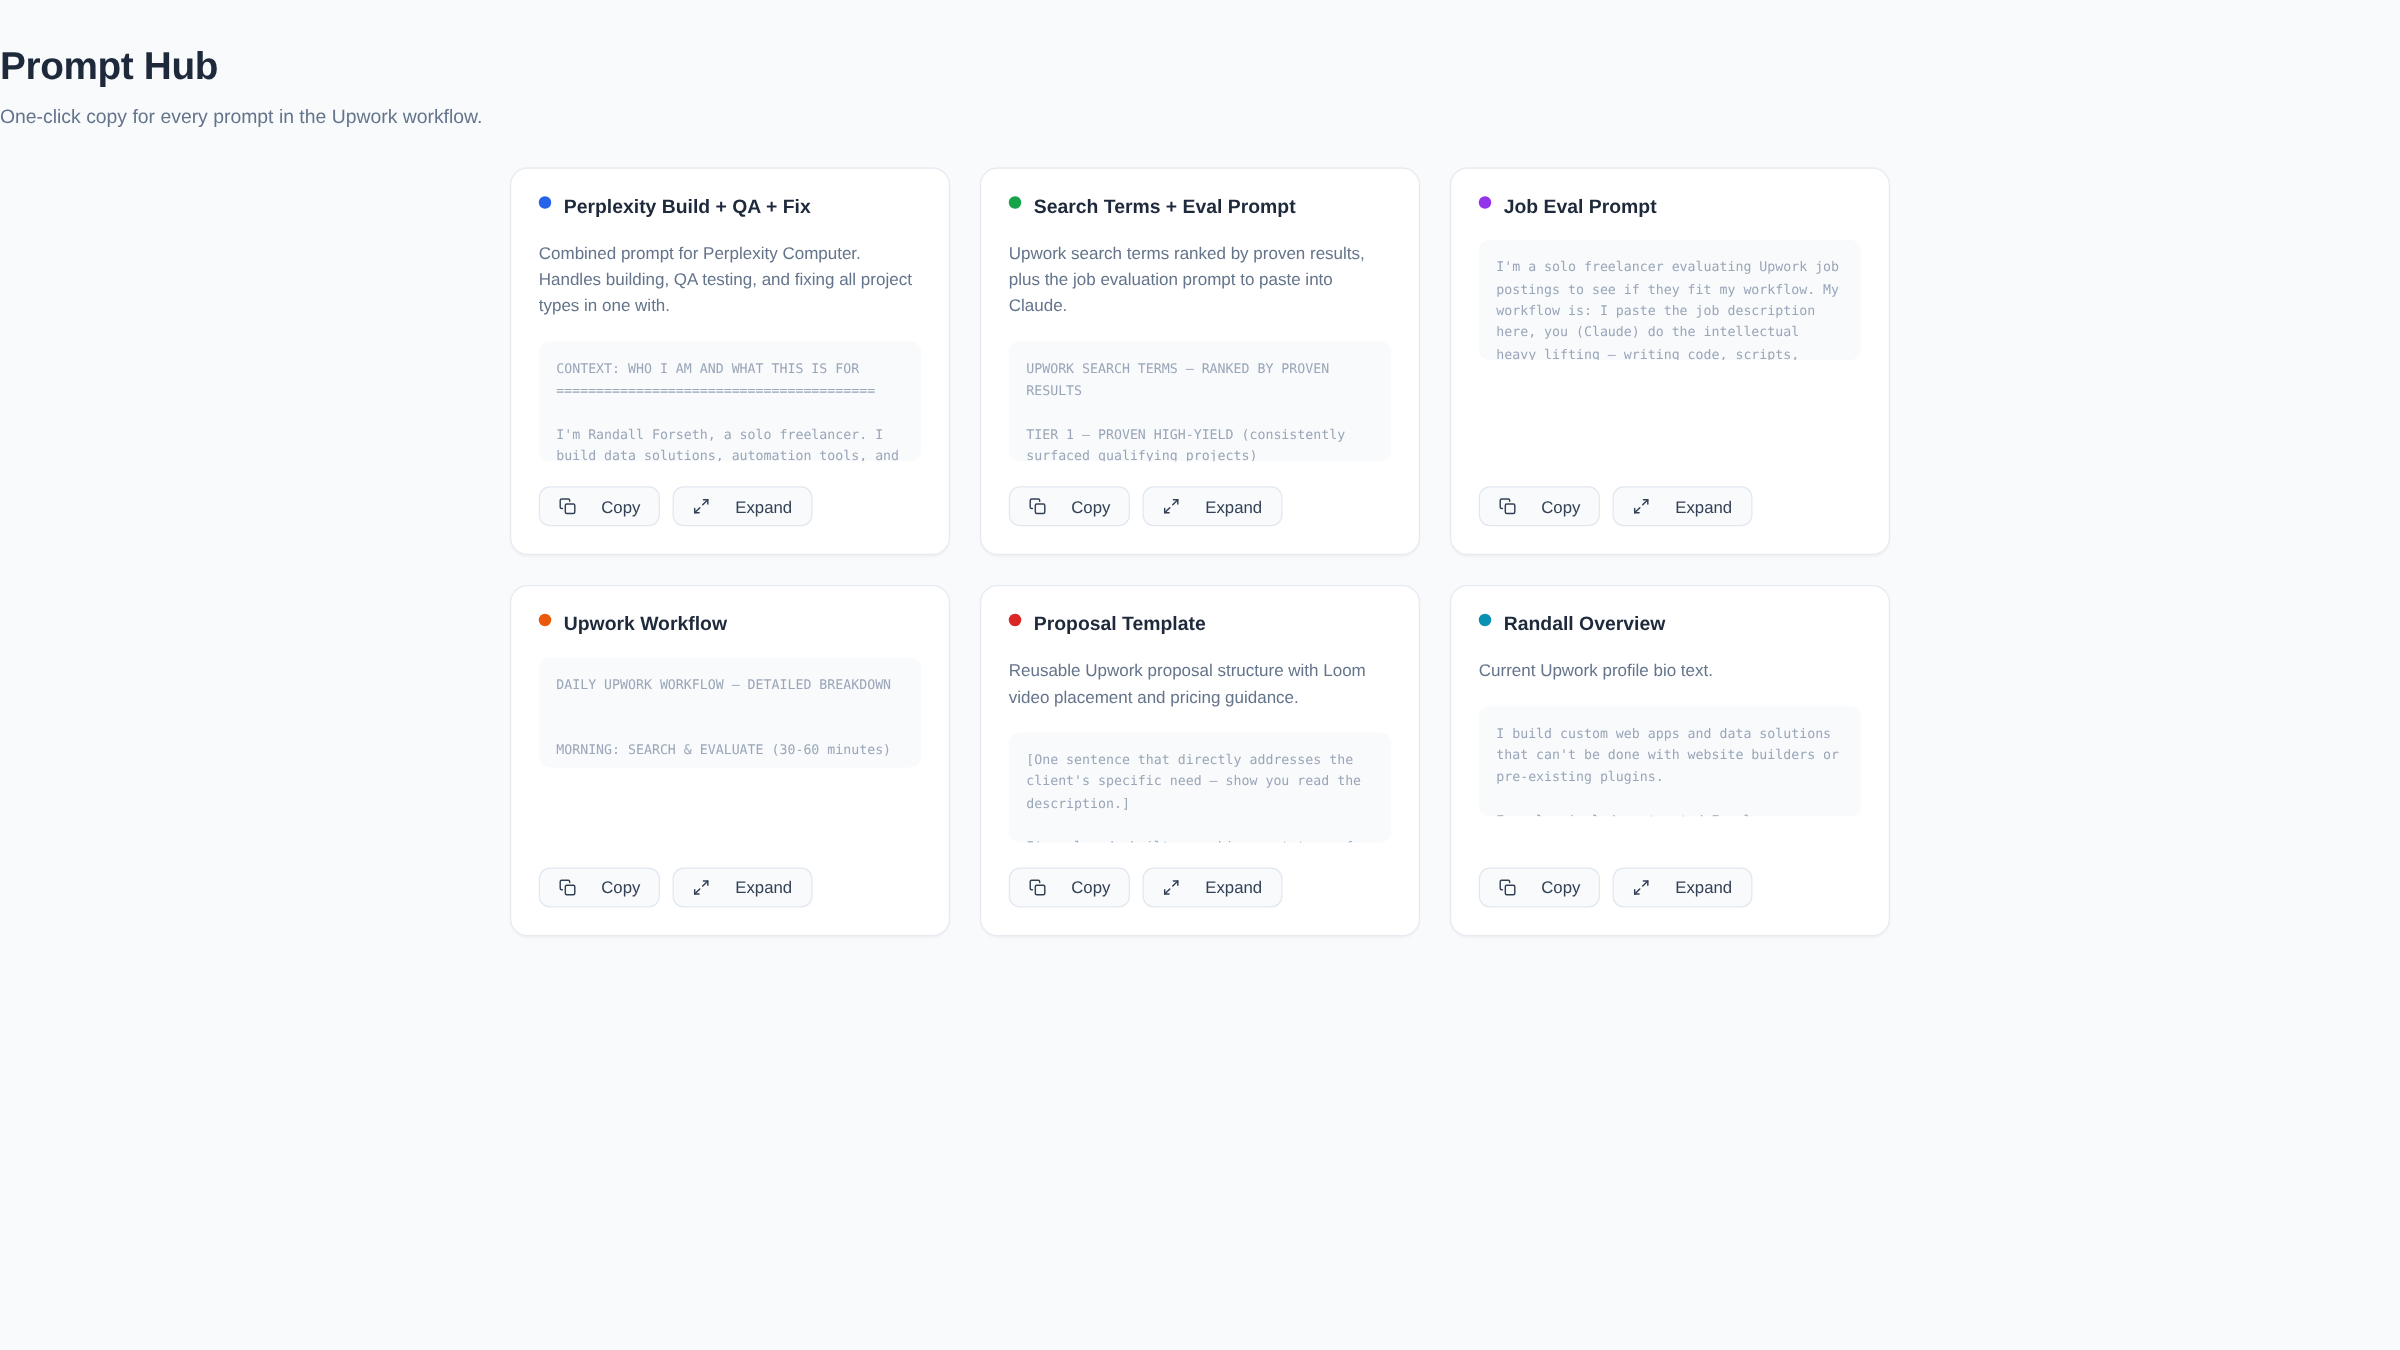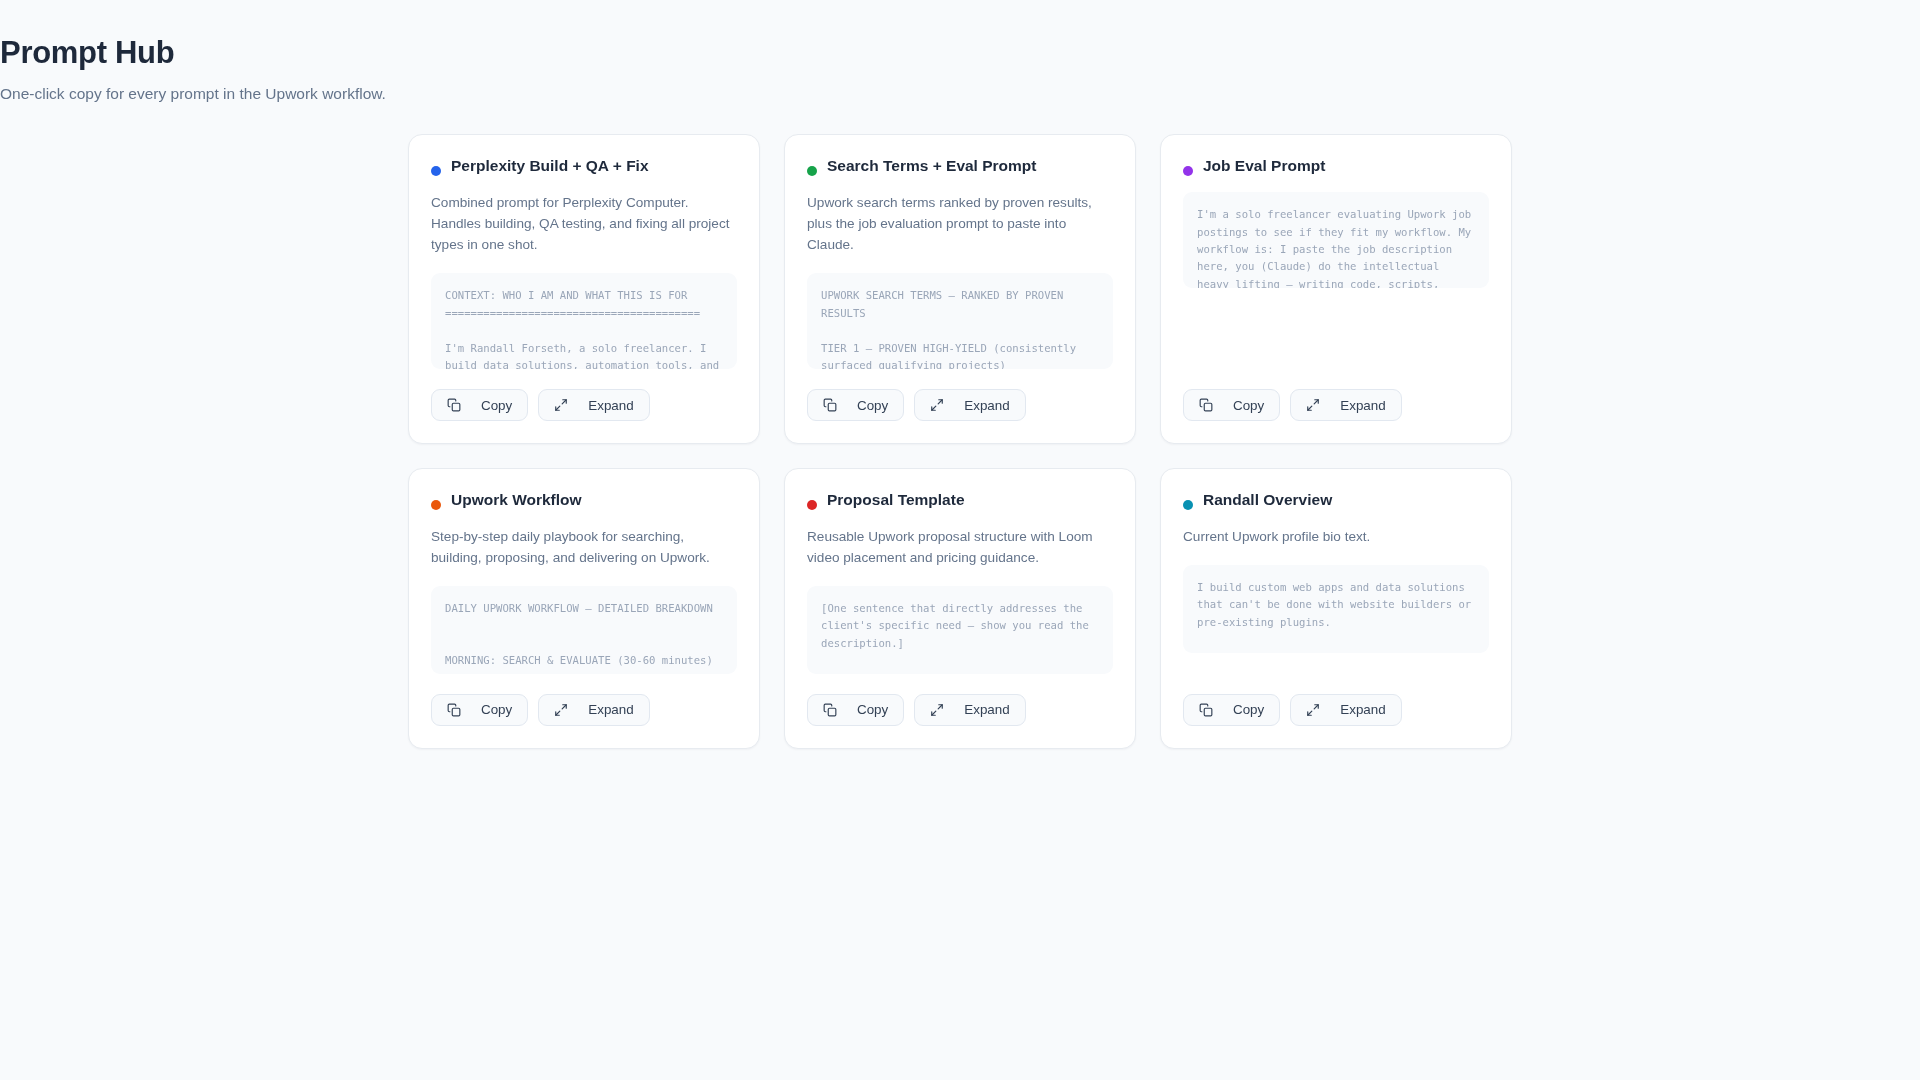--- a/index.html
+++ b/index.html
@@ -59,21 +59,21 @@
     border: 1px solid #e7ebf0;
     border-radius: 14px;
     padding: 22px 22px 22px 22px;
     display: flex;
     flex-direction: column;
     box-shadow: 0 1px 2px rgba(15, 23, 42, 0.04);
   }
 
   .card-head {
     display: flex;
-    align-items: flex-end;
+    align-items: flex-start;
     gap: 10px;
     margin-bottom: 16px;
   }
 
   .card-dot {
     width: 10px;
     height: 10px;
     border-radius: 50%;
     flex: 0 0 auto;
   }
@@ -152,21 +152,21 @@
     <h1 class="page-title">Prompt Hub</h1>
     <p class="page-subtitle">One-click copy for every prompt in the Upwork workflow.</p>
   </div>
 
   <div class="cards-grid">
   <div class="card">
     <div class="card-head">
       <span class="card-dot" style="background: rgb(37, 99, 235);"></span>
       <span class="card-title">Perplexity Build + QA + Fix</span>
     </div>
-    <div class="card-desc">Combined prompt for Perplexity Computer. Handles building, QA testing, and fixing all project types in one shot.</div>
+    <div class="card-desc">Combined prompt for Perplexity Computer. Handles building, QA testing, and fixing all project types in one with.</div>
     <div class="card-preview">
       <pre>CONTEXT: WHO I AM AND WHAT THIS IS FOR
 ========================================
 
 I'm Randall Forseth, a solo freelancer. I build data solutions, automation tools, and custom interactive web applications. You</pre>
     </div>
     <div class="card-actions">
       <button class="btn">
         <span>
           <svg width="14" height="14" viewBox="0 0 24 24" fill="none" stroke="#334155" stroke-width="2" stroke-linecap="round" stroke-linejoin="round">
@@ -255,21 +255,20 @@
         <span class="btn-label">Expand</span>
       </button>
     </div>
   </div>
 
   <div class="card row2">
     <div class="card-head">
       <span class="card-dot" style="background: rgb(234, 88, 12);"></span>
       <span class="card-title">Upwork Workflow</span>
     </div>
-    <div class="card-desc">Step-by-step daily playbook for searching, building, proposing, and delivering on Upwork.</div>
     <div class="card-preview">
       <pre>DAILY UPWORK WORKFLOW — DETAILED BREAKDOWN
 
 
 MORNING: SEARCH &amp; EVALUATE (30-60 minutes)
 ...</pre>
     </div>
     <div class="card-actions">
       <button class="btn">
         <span>

